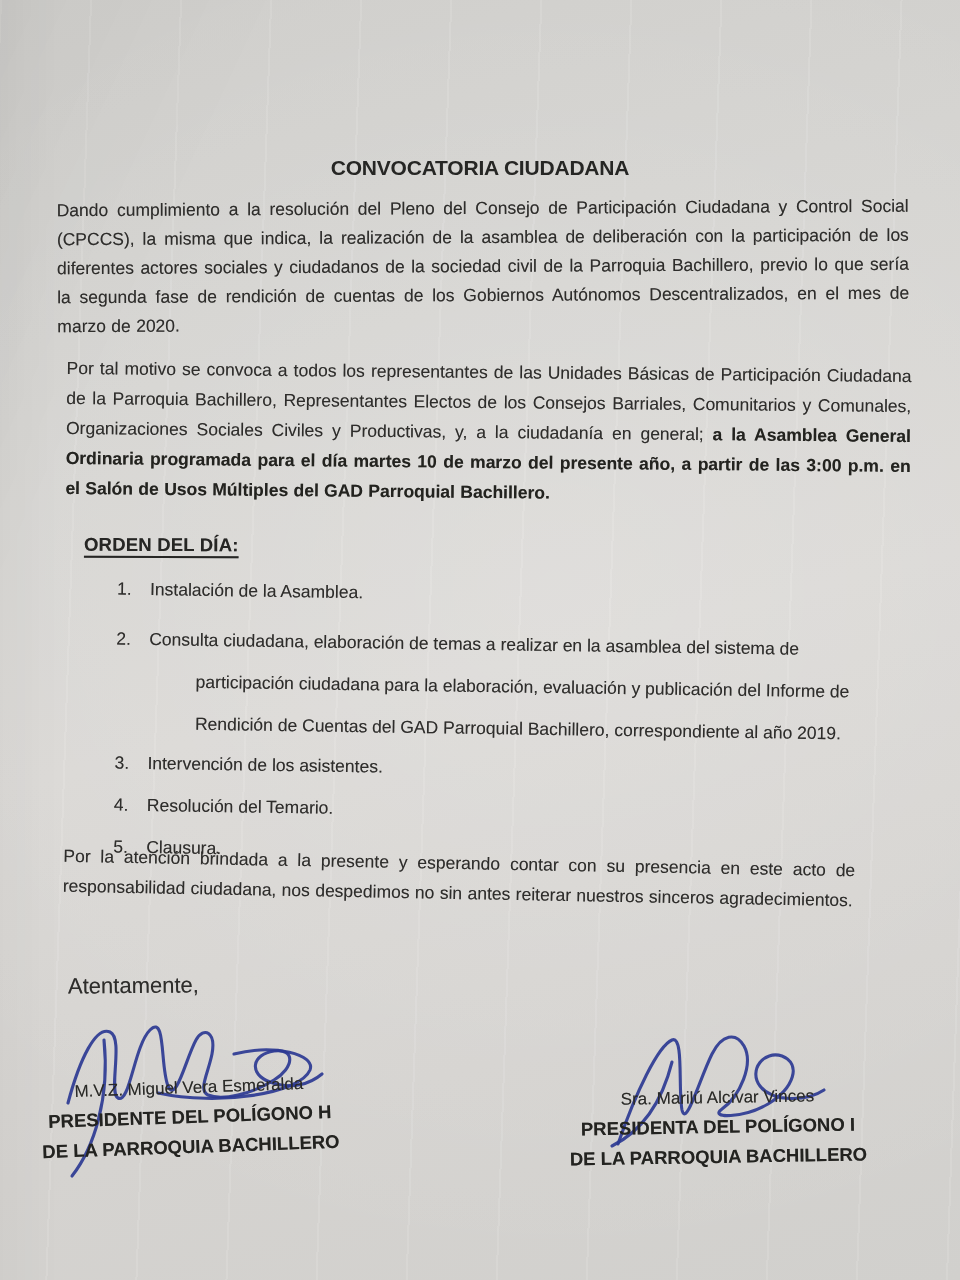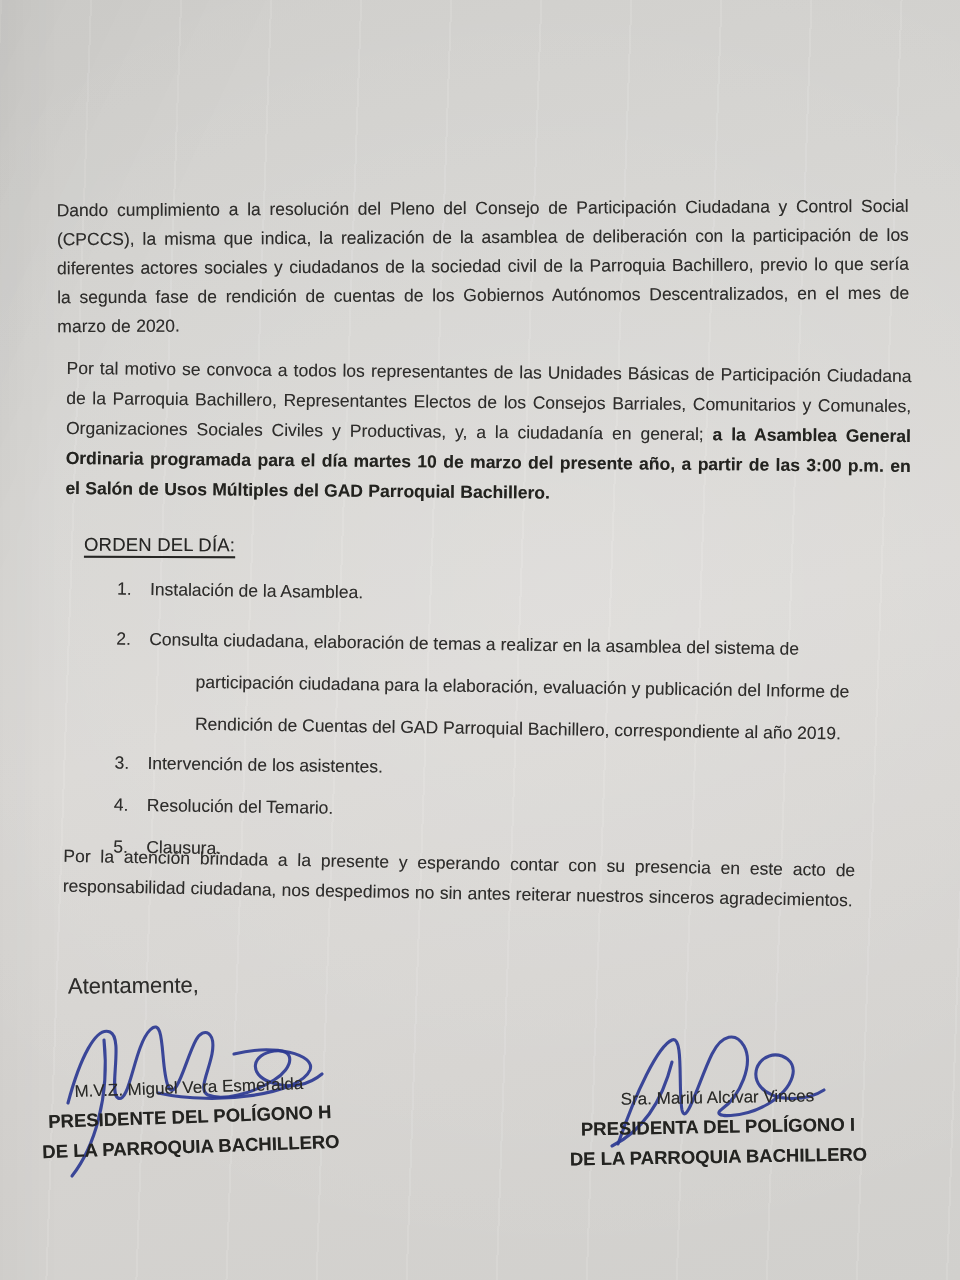--- a/index.html
+++ b/index.html
@@ -31,21 +31,21 @@
   p{margin:0;}
   .para{
     font-size:17.5px;line-height:29px;text-align:justify;
     text-shadow:0 0 0.4px rgba(45,45,45,.4);
     word-spacing:0.5px;
   }
   .p1{top:194px;left:57px;width:852px;transform:rotate(-0.3deg);}
   .p2{top:357px;left:66px;width:845px;line-height:30px;transform:rotate(0.55deg);}
   .bold-inline{font-weight:700;color:#23231f;}
   .agenda-heading{
-    top:534px;left:84px;font-size:18.5px;font-weight:400;color:#262624;
+    top:534px;left:84px;font-size:18.5px;font-weight:700;color:#262624;
     text-decoration:underline;text-underline-offset:5px;text-decoration-thickness:2px;
     transform:rotate(0.2deg);letter-spacing:0.2px;
     text-shadow:0 0 0.4px rgba(45,45,45,.4);
   }
   .agenda{top:581px;left:82px;width:798px;transform:rotate(0.85deg);}
   .agenda-item{
     position:relative;padding-left:113px;text-indent:-80px;
     font-size:17.5px;line-height:26px;margin-bottom:16px;
     text-shadow:0 0 0.4px rgba(45,45,45,.4);
   }
@@ -64,20 +64,21 @@
   .sig-svg path{fill:none;stroke:#2c3a92;stroke-width:3.1;stroke-linecap:round;opacity:.92;}
   .sig-svg-left{top:998px;left:38px;}
   .sig-svg-right{top:1026px;left:572px;}
 </style>
 </head>
 <body>
 
 <div class="page">
   <div class="texture"></div>
 
+  <h1 class="blk doc-title">CONVOCATORIA CIUDADANA</h1>
 
   <p class="blk para p1">Dando cumplimiento a la resolución del Pleno del Consejo de Participación Ciudadana y Control Social (CPCCS), la misma que indica, la realización de la asamblea de deliberación con la participación de los diferentes actores sociales y ciudadanos de la sociedad civil de la Parroquia Bachillero, previo lo que sería la segunda fase de rendición de cuentas de los Gobiernos Autónomos Descentralizados, en el mes de marzo de 2020.</p>
 
   <p class="blk para p2"><span>Por tal motivo se convoca a todos los representantes de las Unidades Básicas de Participación Ciudadana de la Parroquia Bachillero, Representantes Electos de los Consejos Barriales, Comunitarios y Comunales, Organizaciones Sociales Civiles y Productivas, y, a la ciudadanía en general; </span><span class="bold-inline">a la Asamblea General Ordinaria programada para el día martes 10 de marzo del presente año, a partir de las 3:00 p.m. en el Salón de Usos Múltiples del GAD Parroquial Bachillero.</span></p>
 
   <div class="blk agenda-heading">ORDEN DEL DÍA:</div>
 
   <div class="blk agenda">
     <div class="agenda-item"><span class="num">1.</span><span>Instalación de la Asamblea.</span></div>
     <div class="agenda-item multiline"><span class="num">2.</span><span>Consulta ciudadana, elaboración de temas a realizar en la asamblea del sistema de participación ciudadana para la elaboración, evaluación y publicación del Informe de Rendición de Cuentas del GAD Parroquial Bachillero, correspondiente al año 2019.</span></div>

